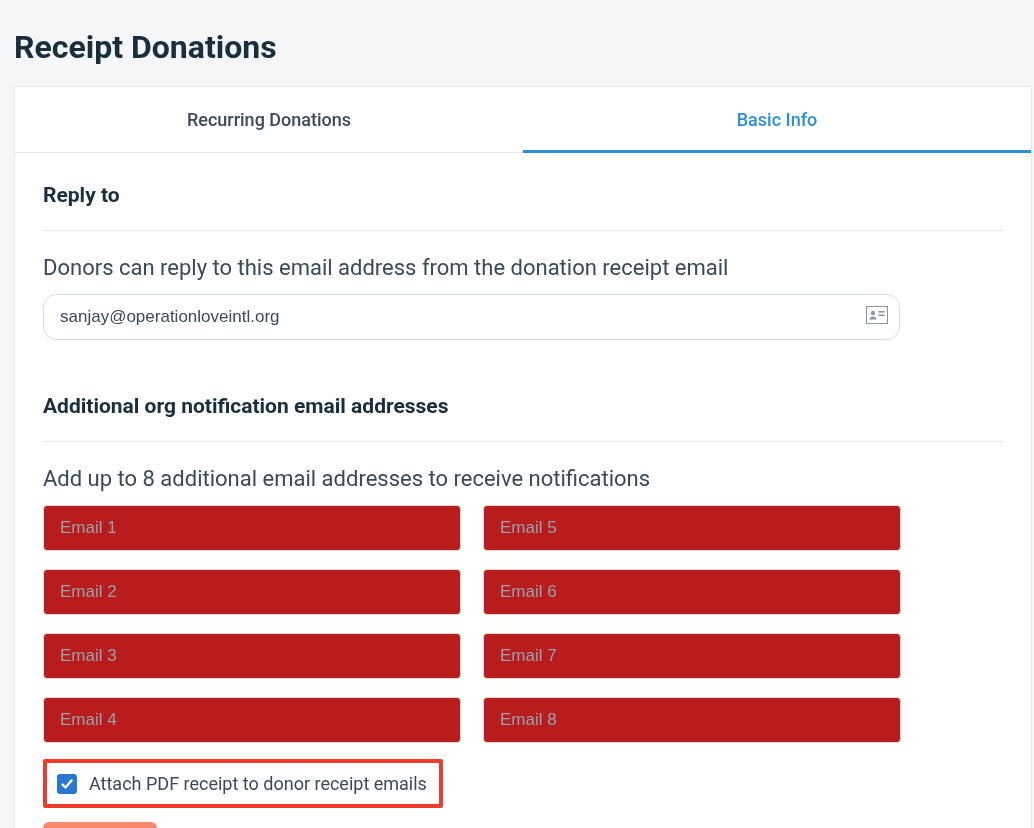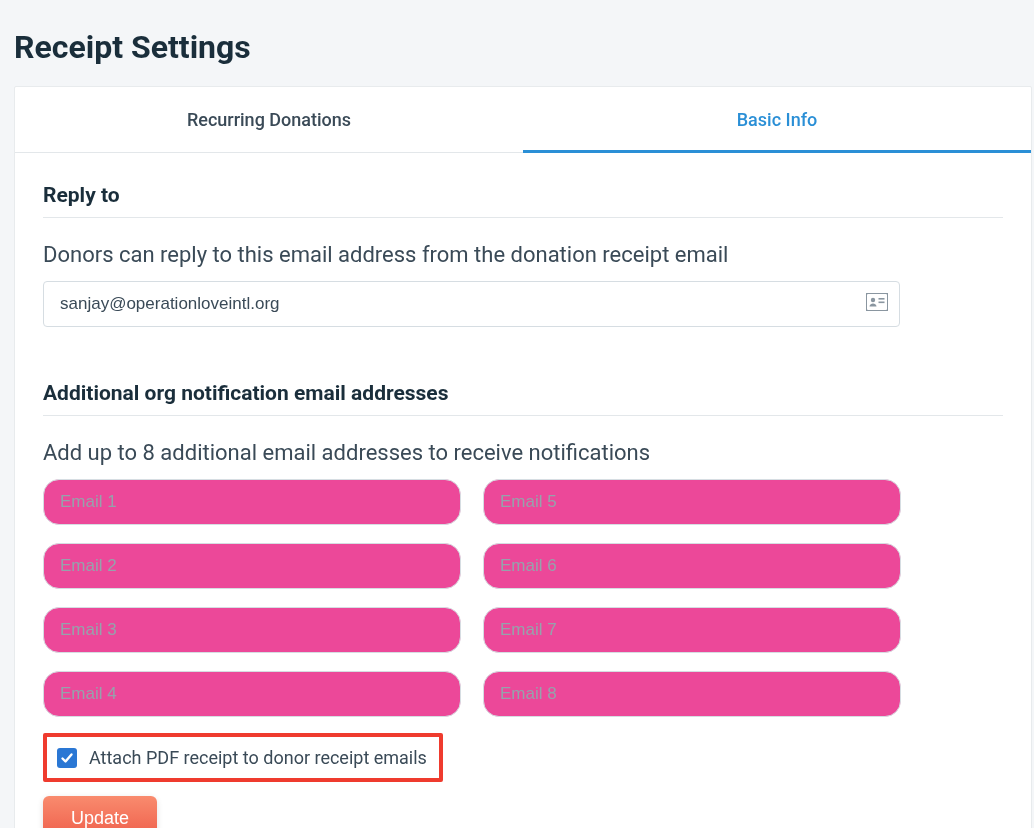--- a/index.html
+++ b/index.html
@@ -47,40 +47,40 @@
     .tab.inactive {
       color: #3a4a57;
     }
     .section {
       padding: 30px 28px 0 28px;
     }
     .section-title {
       font-size: 21px;
       font-weight: 700;
       color: #1a2e3b;
-      padding-bottom: 10px;
+      padding-bottom: 23px;
       border-bottom: 1px solid #e3e7ea;
       margin-bottom: 24px;
     }
     .help-text {
       font-size: 22px;
       color: #3a4a57;
       margin-bottom: 14px;
     }
     .input-wrap {
       position: relative;
       width: 857px;
     }
     .text-input {
       width: 100%;
       padding: 12px 44px 12px 16px;
       font-size: 17px;
       color: #3a4a57;
       border: 1px solid #d6dde2;
-      border-radius: 4px;
+      border-radius: 13px;
       background: #fff;
     }
     .text-input::placeholder {
       color: #96a2ac;
     }
     .contact-icon {
       position: absolute;
       right: 12px;
       top: 50%;
       transform: translateY(-50%);
@@ -94,22 +94,22 @@
       grid-template-columns: 418px 418px;
       column-gap: 22px;
       row-gap: 18px;
       width: 858px;
     }
     .email-input {
       width: 100%;
       padding: 12px 16px;
       font-size: 17px;
       border: 1px solid #d6dde2;
-      border-radius: 16px;
-      background: #ec4899;
+      border-radius: 4px;
+      background: #b91c1c;
     }
     .email-input::placeholder {
       color: #96a2ac;
     }
     .checkbox-row {
       margin: 16px 0 0 28px;
       padding: 10px 12px 10px 10px;
       display: inline-flex;
       align-items: center;
       gap: 12px;
@@ -143,21 +143,21 @@
       border: none;
       border-radius: 6px;
       padding: 12px 28px;
       cursor: pointer;
       box-shadow: 0 2px 6px rgba(0,0,0,0.12);
     }
   </style>
 </head>
 <body>
 
-<h1 class="page-title">Receipt Settings</h1>
+<h1 class="page-title">Receipt Donations</h1>
 
 <div class="panel">
 
   <div class="tabs">
     <div class="tab inactive">Recurring Donations</div>
     <div class="tab active">Basic Info</div>
   </div>
 
   <div class="section">
     <h2 class="section-title">Reply to</h2>

